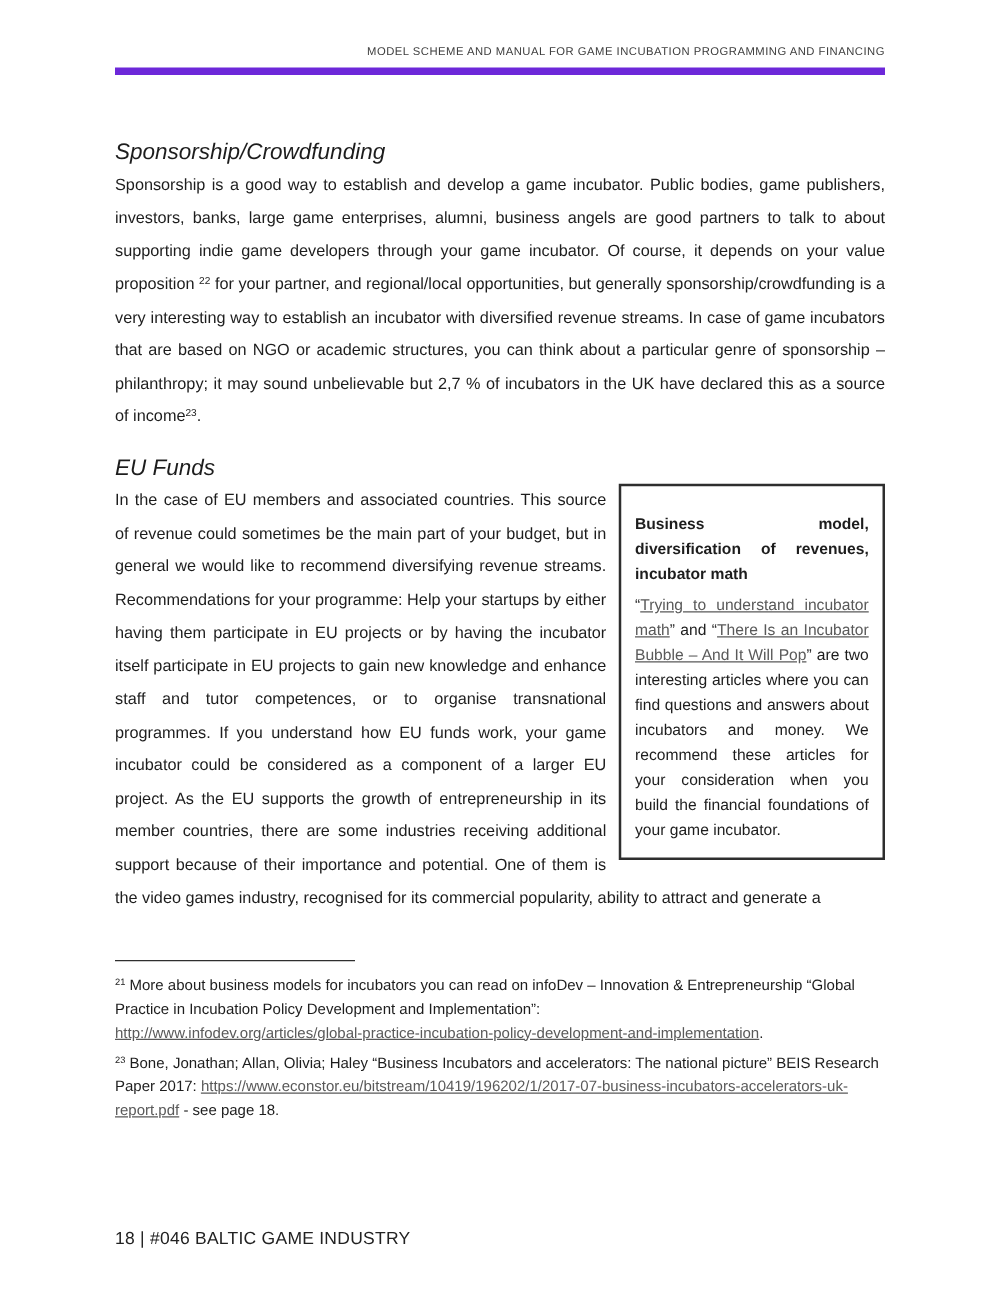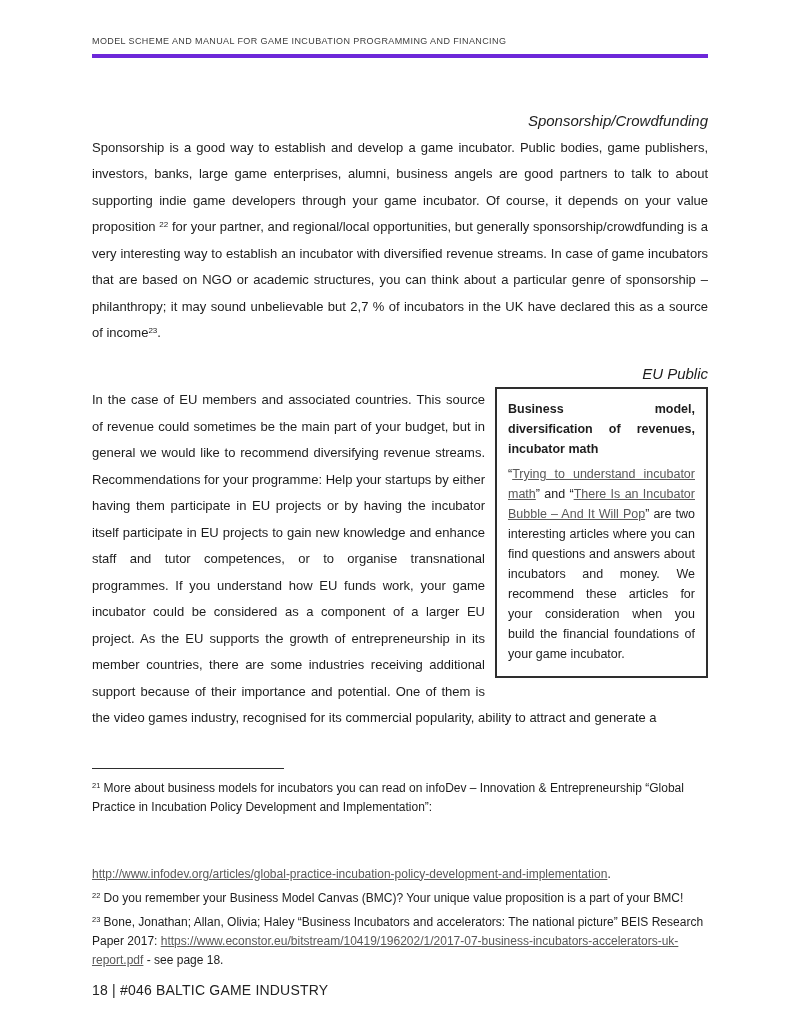--- a/index.html
+++ b/index.html
@@ -14,74 +14,75 @@
   }
   .running-header {
     position: absolute;
     top: 36px;
     left: 92px;
     width: 616px;
     font-size: 9px;
     letter-spacing: 0.4px;
     color: #3c3c3c;
     padding-bottom: 8px;
-    border-bottom: 4px solid #6d28d9;
+    border-bottom: 6px solid #6d28d9;
+    text-align: right;
   }
   .content {
     position: absolute;
     top: 84px;
     left: 92px;
     width: 616px;
   }
   .body-text {
     font-size: 13px;
     line-height: 26.5px;
     text-align: justify;
     margin: 0;
   }
   .intro { padding-top: 6px; }
   .section-heading {
-    font-size: 15px;
+    font-size: 18px;
     font-style: italic;
     font-weight: normal;
     line-height: 26.5px;
     margin: 0;
-    text-align: right;
+    text-align: left;
   }
   .sponsorship-heading { margin-top: 24px; }
   .eu-heading { margin-top: 14px; }
   .sup {
     font-size: 0.62em;
     position: relative;
     top: -0.45em;
     line-height: 0;
   }
   .eu-wrap { margin-top: 0; }
   .info-box {
     float: right;
     width: 187px;
     margin-left: 10px;
     margin-bottom: 2px;
     border: 2px solid #2e2e2e;
-    padding: 10px 11px 12px 11px;
+    padding: 20px 11px 12px 11px;
     font-size: 12.5px;
     line-height: 20px;
     text-align: justify;
   }
   .info-box-heading {
     font-weight: bold;
     margin: 0 0 5px 0;
   }
   .info-box-body { margin: 0; }
   .doc-link {
     color: #595959;
     text-decoration: underline;
     cursor: pointer;
   }
-  .atomic-link { display: inline-block; margin-top: 48px; }
+  .atomic-link { display: inline-block; }
   .footnote-rule {
     margin-top: 36px;
     width: 192px;
     border-top: 1.5px solid #2e2e2e;
   }
   .footnotes { margin-top: 10px; }
   .footnote {
     font-size: 12px;
     line-height: 19px;
     margin: 0 0 5px 0;
@@ -104,39 +105,38 @@
 
   <div class="running-header">MODEL SCHEME AND MANUAL FOR GAME INCUBATION PROGRAMMING AND FINANCING</div>
 
   <div class="content">
 
 
     <h3 class="section-heading sponsorship-heading">Sponsorship/Crowdfunding</h3>
 
     <p class="body-text"><span>Sponsorship is a good way to establish and develop a game incubator. Public bodies, game publishers, investors, banks, large game enterprises, alumni, business angels are good partners to talk to about supporting indie game developers through your game incubator. Of course, it depends on your value proposition </span><span class="sup">22</span><span> for your partner, and regional/local opportunities, but generally sponsorship/crowdfunding is a very interesting way to establish an incubator with diversified revenue streams. In case of game incubators that are based on NGO or academic structures, you can think about a particular genre of sponsorship – philanthropy; it may sound unbelievable but 2,7 % of incubators in the UK have declared this as a source of income</span><span class="sup">23</span><span>.</span></p>
 
-    <h3 class="section-heading eu-heading">EU Public</h3>
+    <h3 class="section-heading eu-heading">EU Funds</h3>
 
     <div class="eu-wrap clearfix">
 
       <aside class="info-box">
         <p class="info-box-heading">Business model, diversification of revenues, incubator math</p>
         <p class="info-box-body"><span>“</span><span class="doc-link">Trying to understand incubator math</span><span>” and “</span><span class="doc-link">There Is an Incubator Bubble – And It Will Pop</span><span>” are two interesting articles where you can find questions and answers about incubators and money. We recommend these articles for your consideration when you build the financial foundations of your game incubator.</span></p>
       </aside>
 
       <p class="body-text">In the case of EU members and associated countries. This source of revenue could sometimes be the main part of your budget, but in general we would like to recommend diversifying revenue streams. Recommendations for your programme: Help your startups by either having them participate in EU projects or by having the incubator itself participate in EU projects to gain new knowledge and enhance staff and tutor competences, or to organise transnational programmes. If you understand how EU funds work, your game incubator could be considered as a component of a larger EU project. As the EU supports the growth of entrepreneurship in its member countries, there are some industries receiving additional support because of their importance and potential. One of them is the video games industry, recognised for its commercial popularity, ability to attract and generate a</p>
     </div>
 
     <div class="footnote-rule"></div>
 
     <div class="footnotes">
 
       <p class="footnote"><span class="sup">21</span><span> More about business models for incubators you can read on infoDev – Innovation &amp; Entrepreneurship “Global Practice in Incubation Policy Development and Implementation”: </span><span class="doc-link atomic-link">http://www.infodev.org/articles/global-practice-incubation-policy-development-and-implementation</span><span>.</span></p>
 
-      <p class="footnote"><span class="sup">22</span><span> Do you remember your Business Model Canvas (BMC)? Your unique value proposition is a part of your BMC!</span></p>
 
       <p class="footnote"><span class="sup">23</span><span> Bone, Jonathan; Allan, Olivia; Haley “Business Incubators and accelerators: The national picture” BEIS Research Paper 2017: </span><span class="doc-link">https://www.econstor.eu/bitstream/10419/196202/1/2017-07-business-incubators-accelerators-uk-report.pdf</span><span> - see page 18.</span></p>
     </div>
 
   </div>
 
   <div class="page-footer">18 | #046 BALTIC GAME INDUSTRY</div>
 
 </div>
 

